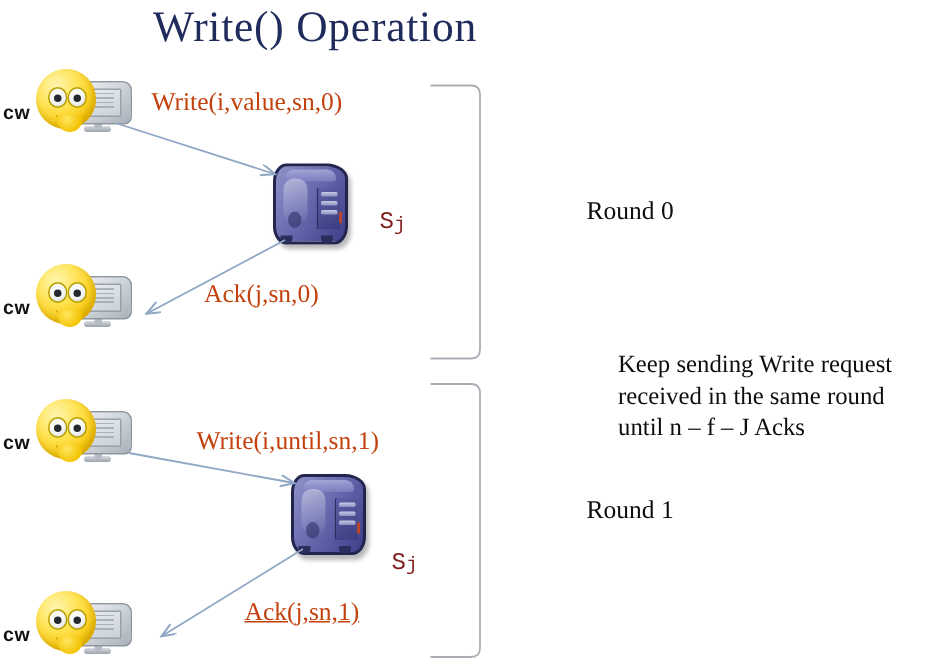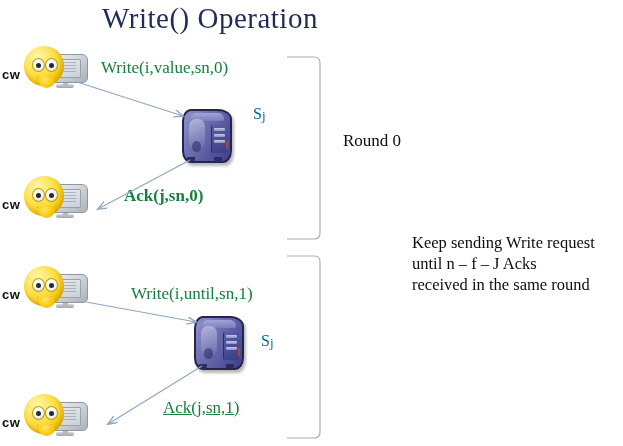--- a/index.html
+++ b/index.html
@@ -28,44 +28,46 @@
     color: #1f2b5b;
     letter-spacing: 0.5px;
     white-space: nowrap;
   }
 
   
   .msg-label {
     position: absolute;
     font-family: "Liberation Serif", serif;
     font-size: 17px;
-    color: #15803d;
+    color: #c2410c;
     white-space: nowrap;
   }
   .round-label {
     position: absolute;
     font-family: "Liberation Serif", serif;
     font-size: 17px;
     color: #0d0d0d;
     white-space: nowrap;
+    margin-left: 48px;
   }
   .cw-label {
     position: absolute;
     font-family: "Liberation Sans", sans-serif;
     font-size: 13px;
     font-weight: bold;
     color: #111111;
     letter-spacing: 0.5px;
   }
   .server-label {
     position: absolute;
-    font-family: Liberation Serif, serif;
+    font-family: Liberation Mono, monospace;
     font-size: 16px;
-    color: #0369a1;
+    color: #7f1d1d;
     white-space: nowrap;
+    margin-top: 34px;
   }
   .server-label .sub {
     font-size: 13px;
     vertical-align: -1px;
   }
 
   
   #note {
     position: absolute;
     left: 412px;
@@ -338,21 +340,21 @@
           <div class="pupil"></div>
         </div>
       <div class="eye right">
           <div class="pupil"></div>
         </div>
       <div class="mouth"></div>
     </div>
     <div class="arm"></div>
   </div>
 
-  <div class="msg-label" style="left:124px; top:186px;font-weight:bold;">Ack(j,sn,0)</div>
+  <div class="msg-label" style="left:136px; top:186px;">Ack(j,sn,0)</div>
 
   <div class="round-label" style="left:343px; top:131px;">Round 0</div>
 
   <div class="cw-label" style="left:2px; top:287px;">cw</div>
   <div class="actor" style="left:22px; top:264px;">
     <div class="monitor-stand"></div>
     <div class="monitor-neck"></div>
     <div class="monitor">
         <div class="screen">
           <div class="screen-lines"></div>
@@ -405,25 +407,26 @@
       <div class="eye right">
           <div class="pupil"></div>
         </div>
       <div class="mouth"></div>
     </div>
     <div class="arm"></div>
   </div>
 
   <div class="msg-label" style="left:163px; top:398px;text-decoration:underline;">Ack(j,sn,1)</div>
 
+  <div class="round-label" style="left:343px; top:330px;">Round 1</div>
 
   <div id="note">
     <div>Keep sending Write request</div>
+    <div>received in the same round</div>
     <div>until  n – f –  J Acks</div>
-    <div>received in the same round</div>
   </div>
 
   <svg id="overlay" viewBox="0 0 623 446" xmlns="http://www.w3.org/2000/svg">
     <defs>
       <marker id="ah" markerWidth="9" markerHeight="9" refX="7.6" refY="3.2" orient="auto" markerUnits="strokeWidth">
         <path d="M0,0 L8,3.2 L0,6.4" fill="none" stroke="#8fa6c4" stroke-width="1.1"></path>
       </marker>
     </defs>
 
     <line x1="77" y1="82" x2="183" y2="116" stroke="#8fa6c4" stroke-width="1.2" marker-end="url(#ah)"></line>

